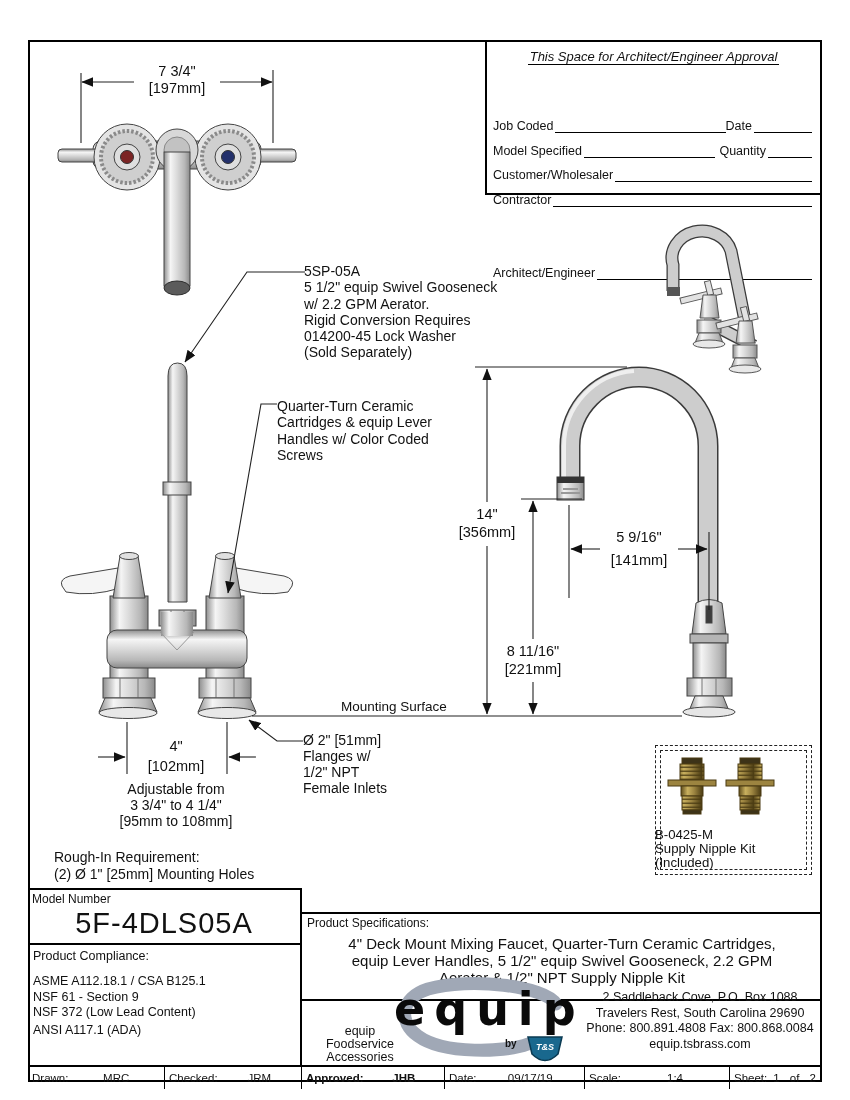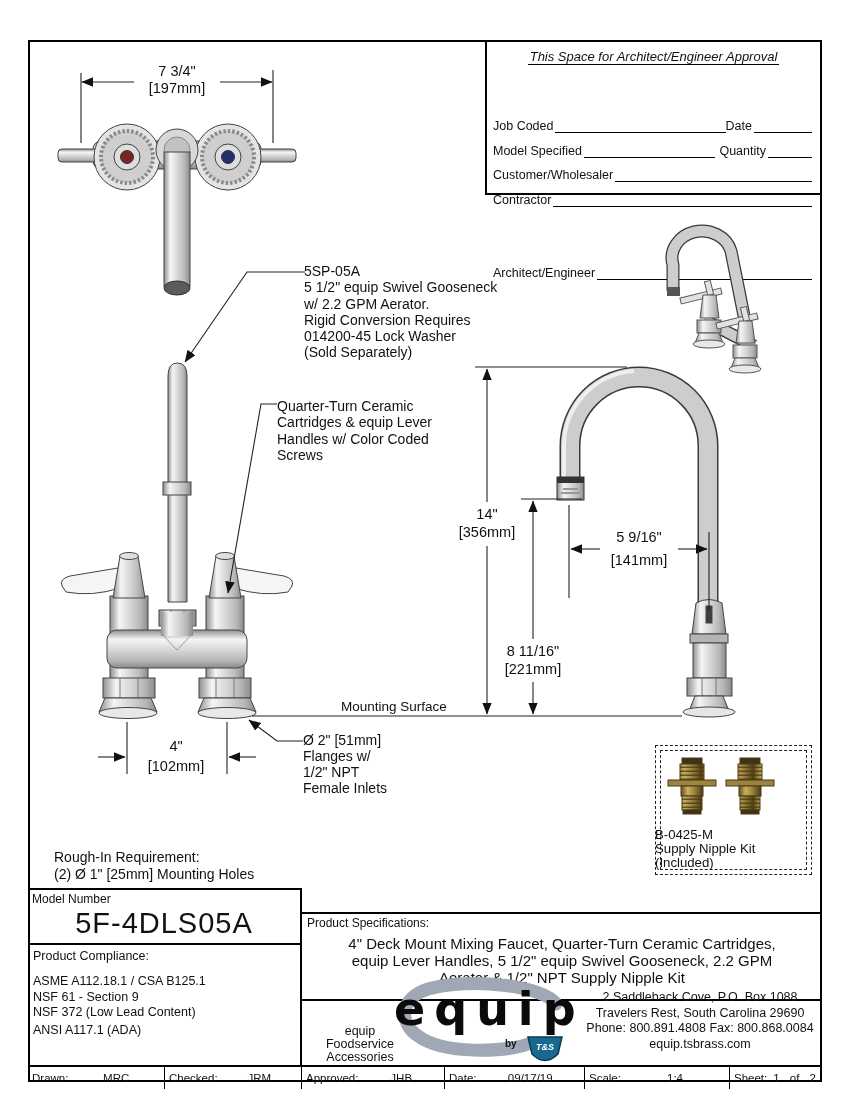--- a/index.html
+++ b/index.html
@@ -317,20 +317,25 @@
 
   <div class="abs note z3" style="left:341px;top:699px;font-size:13.5px;">Mounting Surface</div>
 
   <div class="abs dim z3" style="left:151px;top:738px;width:50px;">
       <div>4"</div>
     </div>
   <div class="abs dim z3" style="left:138px;top:758px;width:76px;">
       <div>[102mm]</div>
     </div>
 
+  <div class="abs dim z3" style="left:96px;top:781px;width:160px;font-size:14px;line-height:16.2px;">
+    <div>Adjustable from</div>
+      <div>3 3/4" to 4 1/4"</div>
+      <div>[95mm to 108mm]</div>
+  </div>
 
   <div class="abs note z3" style="left:303px;top:732px;line-height:16px;">
     <div>Ø 2" [51mm]</div>
       <div>Flanges w/</div>
     <div>1/2" NPT</div>
       <div>Female Inlets</div>
   </div>
 
   <div class="abs note z3" style="left:35px;top:849px;line-height:16.5px;margin-left:19px;">
     <div>Rough-In Requirement:</div>
@@ -383,21 +388,21 @@
 
   <div class="abs footer z1">
     <div class="fcell" style="width:137px;">
       <span class="flab">Drawn:</span>
       <span class="fval">MRC</span>
     </div>
     <div class="fcell" style="width:137px;">
       <span class="flab">Checked:</span>
       <span class="fval">JRM</span>
     </div>
-    <div class="fcell" style="width:143px;">
+    <div class="fcell" style="width:143px;font-weight:bold;">
       <span class="flab">Approved:</span>
       <span class="fval">JHB</span>
     </div>
     <div class="fcell" style="width:140px;">
       <span class="flab">Date:</span>
       <span class="fval">09/17/19</span>
     </div>
     <div class="fcell" style="width:145px;">
       <span class="flab">Scale:</span>
       <span class="fval">1:4</span>

